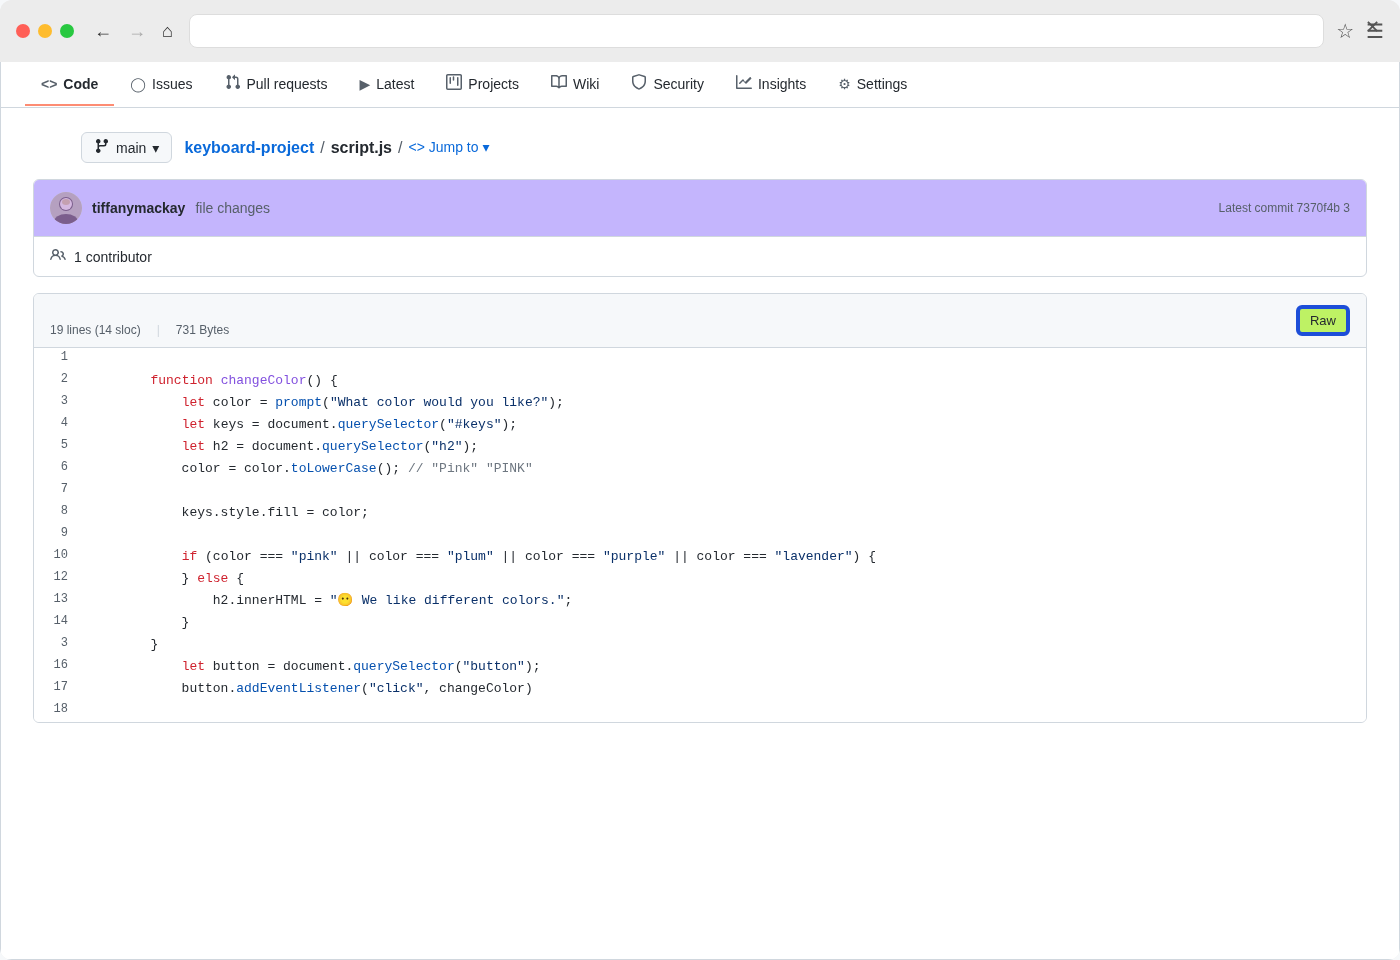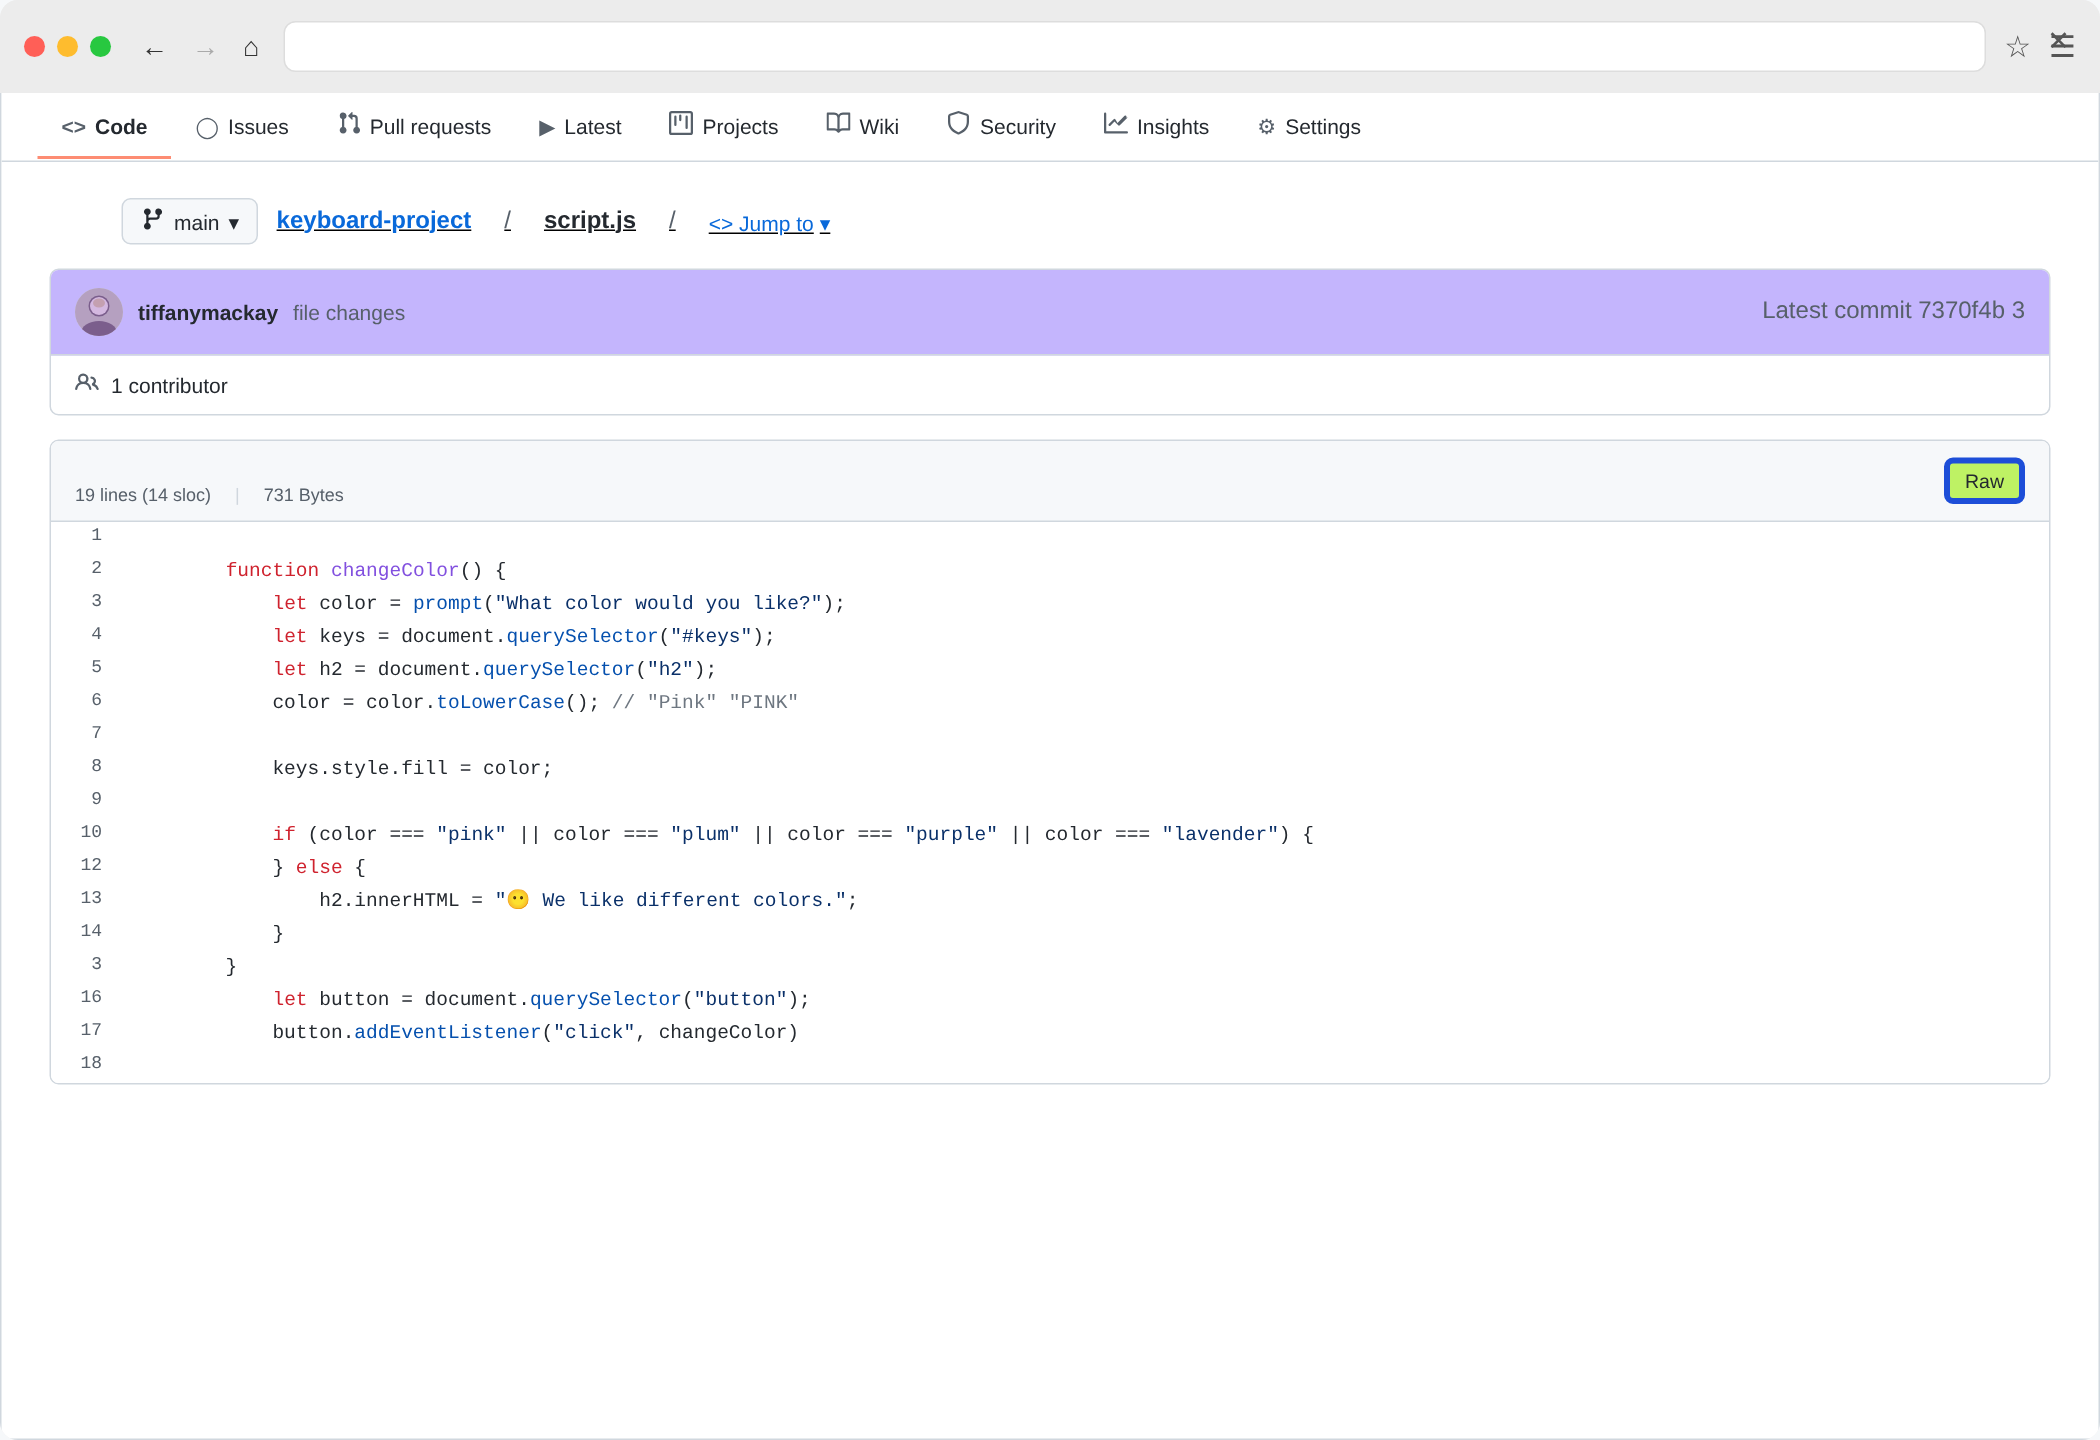--- a/index.html
+++ b/index.html
@@ -158,24 +158,23 @@
       background: #f6f8fa;
       border: 1px solid #d0d7de;
       border-radius: 6px;
       font-size: 14px;
       cursor: pointer;
       color: #24292f;
     }
 
     .breadcrumb {
       display: flex;
-      align-items: flex-end;
-      gap: 22px;
+      align-items: flex-start;
+      gap: 6px;
       font-size: 16px;
-      text-decoration: underline;
     }
 
     .breadcrumb a {
       color: #0969da;
       text-decoration: none;
       font-weight: 600;
     }
 
     .breadcrumb .separator {
       color: #57606a;
@@ -231,21 +230,21 @@
       font-weight: 600;
       color: #24292f;
     }
 
     .commit-message {
       color: #57606a;
       font-size: 14px;
     }
 
     .latest-commit {
-      font-size: 16px;
+      font-size: 12px;
       color: #57606a;
     }
 
     .commit-contributors {
       display: flex;
       align-items: center;
       gap: 8px;
       padding: 10px 16px;
       font-size: 14px;
       color: #24292f;

